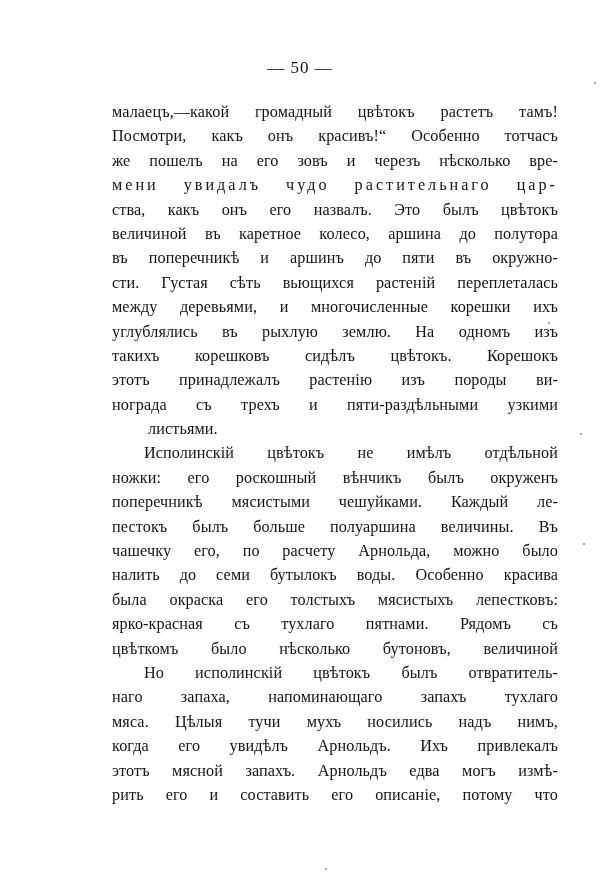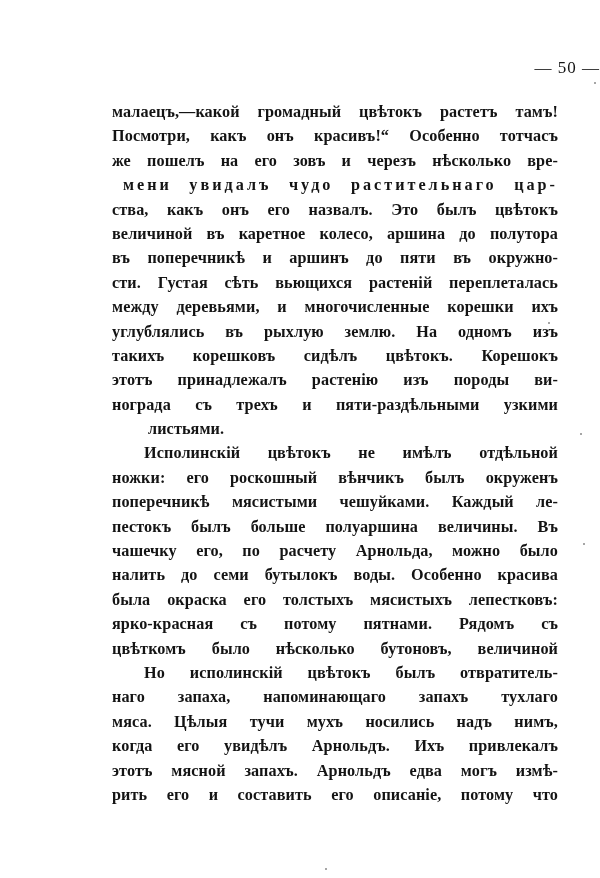--- a/index.html
+++ b/index.html
@@ -13,53 +13,52 @@
     position: relative;
     overflow: hidden;
     font-family: "DejaVu Serif", "Liberation Serif", serif;
     color: #141414;
   }
   .page-number {
     position: absolute;
     top: 58px;
     left: 0;
     width: 600px;
-    text-align: right;
+    text-align: center;
     font-size: 17px;
     letter-spacing: 1px;
     font-family: "Liberation Serif", serif;
   }
   .text-block {
     position: absolute;
     top: 100px;
     left: 112px;
     width: 446px;
   }
   .line {
     display: block;
     height: 24.4px;
     line-height: 24.4px;
     font-size: 16.2px;
     white-space: nowrap;
     text-align: justify;
     text-align-last: justify;
     font-family: "Liberation Serif", serif;
-    font-weight: bold;
+    font-weight: normal;
     letter-spacing: 0.1px;
   }
   .line.last {
     text-align-last: left;
     margin-left: 36px;
   }
   .line.indent {
     padding-left: 32px;
   }
   .line.spaced {
     letter-spacing: 3px;
-    margin-left: 11px;
   }
   .speck {
     position: absolute;
     width: 2px;
     height: 2px;
     background: #888;
     border-radius: 1px;
   }
 </style>
 </head>
@@ -87,21 +86,21 @@
   </div>
 
   <div>
     <span class="line indent">Исполинскій цвѣтокъ не имѣлъ отдѣльной</span>
     <span class="line">ножки: его роскошный вѣнчикъ былъ окруженъ</span>
     <span class="line">поперечникѣ мясистыми чешуйками. Каждый ле-</span>
     <span class="line">пестокъ былъ больше полуаршина величины. Въ</span>
     <span class="line">чашечку его, по расчету Арнольда, можно было</span>
     <span class="line">налить до семи бутылокъ воды. Особенно красива</span>
     <span class="line">была окраска его толстыхъ мясистыхъ лепестковъ:</span>
-    <span class="line">ярко-красная съ потому пятнами. Рядомъ съ</span>
+    <span class="line">ярко-красная съ тухлаго пятнами. Рядомъ съ</span>
     <span class="line">цвѣткомъ было нѣсколько бутоновъ, величиной</span>
   </div>
 
   <div>
     <span class="line indent">Но исполинскій цвѣтокъ былъ отвратитель-</span>
     <span class="line">наго запаха, напоминающаго запахъ тухлаго</span>
     <span class="line">мяса. Цѣлыя тучи мухъ носились надъ нимъ,</span>
     <span class="line">когда его увидѣлъ Арнольдъ. Ихъ привлекалъ</span>
     <span class="line">этотъ мясной запахъ. Арнольдъ едва могъ измѣ-</span>
     <span class="line">рить его и составить его описаніе, потому что</span>

